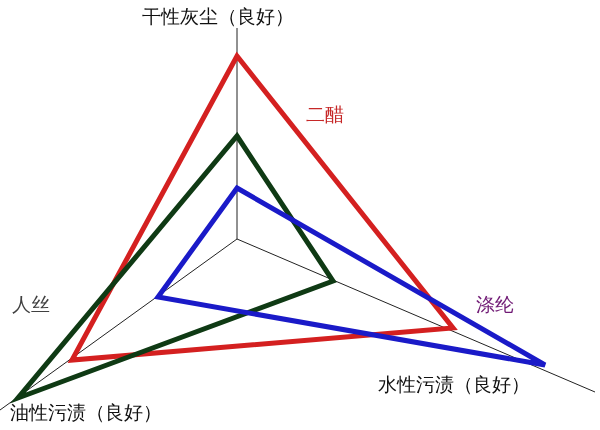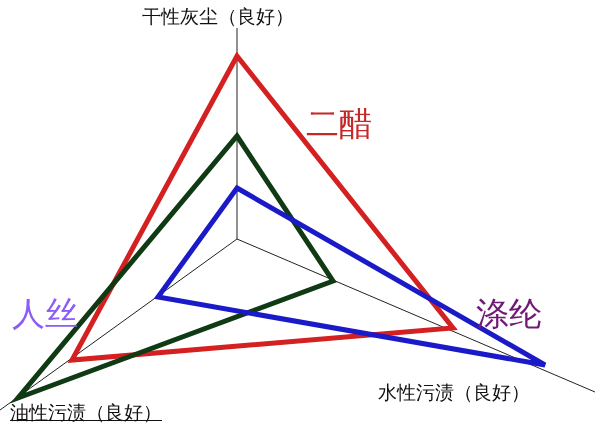--- a/index.html
+++ b/index.html
@@ -1,36 +1,36 @@
 <!DOCTYPE html>
 <html><head>
   <meta charset="utf-8">
   <style>
     html, body { margin: 0; padding: 0; background: #ffffff; }
     body { width: 600px; height: 430px; position: relative; overflow: hidden;
            font-family: "DejaVu Serif", "Liberation Serif", serif; }
     svg.radar { position: absolute; left: 0; top: 0; width: 600px; height: 430px; }
     .axis-label { position: absolute; font-size: 19px; color: #111; white-space: nowrap;
                   font-family: "DejaVu Serif", "Liberation Serif", serif; }
-    .series-label { position: absolute; font-size: 33px; white-space: nowrap;
+    .series-label { position: absolute; font-size: 19px; white-space: nowrap;
                     font-family: Liberation Sans, sans-serif; }
   </style>
 </head>
 <body>
 
 <svg class="radar" viewBox="0 0 600 430">
   <g stroke="#222" stroke-width="1">
     <line id="ax0" x1="237" y1="239" x2="237" y2="28"></line>
     <line id="ax1" x1="237" y1="239" x2="595" y2="392"></line>
     <line id="ax2" x1="237" y1="239" x2="0" y2="410"></line>
   </g>
   <polygon id="poly0" fill="none" stroke-width="5" stroke-linejoin="miter" points="237,56 453,328 72,360" stroke="#d42020"></polygon>
   <polygon id="poly1" fill="none" stroke-width="5" stroke-linejoin="miter" points="237,136 333,281 18,398" stroke="#0f3a14"></polygon>
   <polygon id="poly2" fill="none" stroke-width="5" stroke-linejoin="miter" points="237,188 545,365 158,297" stroke="#1a1ac8"></polygon>
 </svg>
 
 <div class="axis-label" style="left:130px; top:4px;margin-left:12px;">干性灰尘（良好）</div>
-<div class="axis-label" style="left:378px; top:380px;text-align:right;">水性污渍（良好）</div>
-<div class="axis-label" style="left:10px; top:400px;text-decoration:underline;">油性污渍（良好）</div>
+<div class="axis-label" style="left:378px; top:372px;text-align:right;">水性污渍（良好）</div>
+<div class="axis-label" style="left:10px; top:400px;">油性污渍（良好）</div>
 
 <div class="series-label" style="left:306px; top:102px; color:#c62828;">二醋</div>
-<div class="series-label" style="left:12px; top:292px; color:#8b5cf6;">人丝</div>
+<div class="series-label" style="left:12px; top:292px; color:#404040;">人丝</div>
 <div class="series-label" style="left:476px; top:292px; color:#701a75;">涤纶</div>
 
 </body></html>

